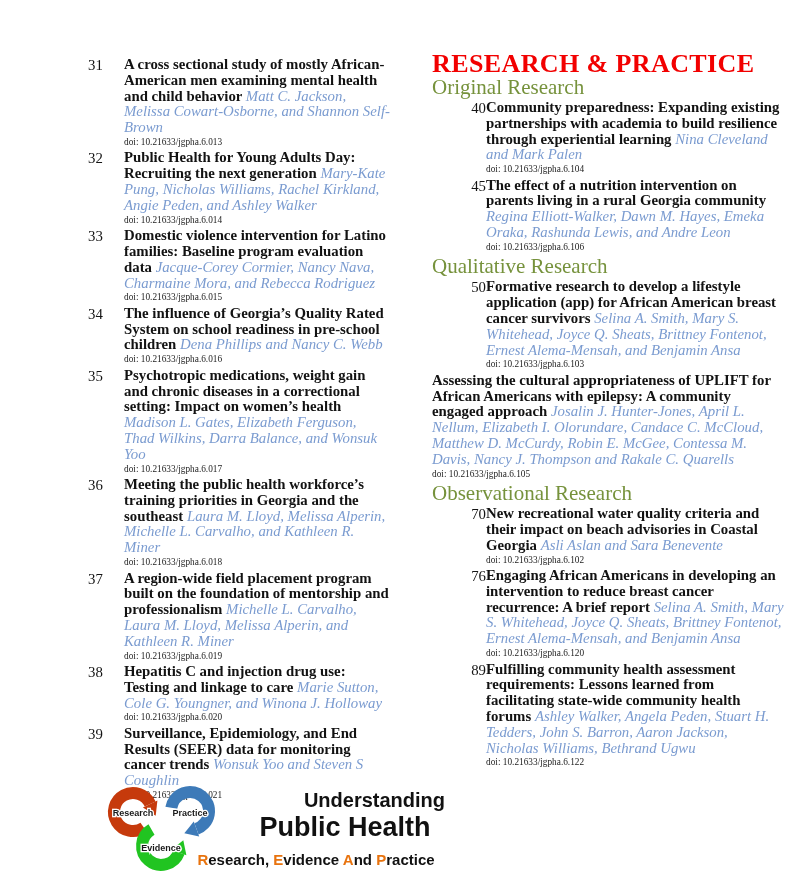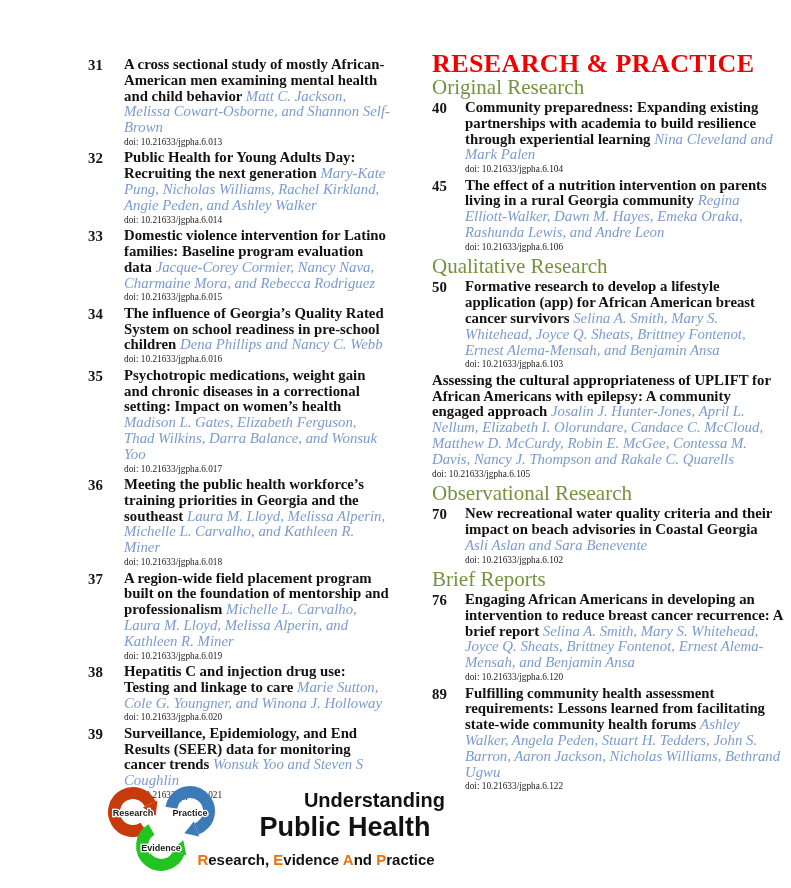--- a/index.html
+++ b/index.html
@@ -11,22 +11,22 @@
   .col-right{position:absolute;left:432px;top:52px;width:352px;}
 
   
   .main-heading{color:var(--red);font-size:26px;line-height:23px;font-weight:bold;
                 letter-spacing:.4px;margin:0 0 2px 0;}
   .group-heading{color:var(--green);font-size:21px;line-height:21px;font-weight:normal;
                  margin:2px 0 2px 0;}
 
   
   .entry{display:flex;margin:0 0 1px 0;}
-  .num{flex:none;width:36px;font-weight:bold;font-size:14.8px;line-height:15.8px;padding-top:1px;}
-  .col-right .num{width:33px;}
+  .num{flex:none;width:36px;font-weight:normal;font-size:14.8px;line-height:15.8px;padding-top:1px;}
+  .col-right .num{margin-left:21px;width:33px;text-align:right;}
   .entry-body{flex:1;min-width:0;}
   .txt{margin:0;font-size:14.8px;line-height:15.8px;}
   .t{font-weight:bold;color:#121212;}
   .a{color:var(--blue);font-style:italic;}
   .doi{font-size:9.3px;line-height:10.5px;margin:1px 0 2px 0;color:#1c1c1c;}
 
   
   .logo{position:absolute;left:93px;top:779px;display:flex;align-items:flex-start;}
   .logo svg{flex:none;}
   .ring{fill:none;}
@@ -172,21 +172,20 @@
         <div class="group-heading">Observational Research</div>
         <div class="entry">
     <div class="num">70</div>
     <div class="entry-body">
       <p class="txt">
         <span class="t">New recreational water quality criteria and their impact on beach advisories in Coastal Georgia </span><span class="a">Asli Aslan and Sara Benevente</span>
       </p>
       <div class="doi">doi: 10.21633/jgpha.6.102</div>
     </div>
   </div>
-        <div class="group-heading">Brief Reports</div>
         <div class="entry">
     <div class="num">76</div>
     <div class="entry-body">
       <p class="txt">
         <span class="t">Engaging African Americans in developing an intervention to reduce breast cancer recurrence: A brief report </span><span class="a">Selina A. Smith, Mary S. Whitehead, Joyce Q. Sheats, Brittney Fontenot, Ernest Alema-Mensah, and Benjamin Ansa</span>
       </p>
       <div class="doi">doi: 10.21633/jgpha.6.120</div>
     </div>
   </div>
         <div class="entry">

